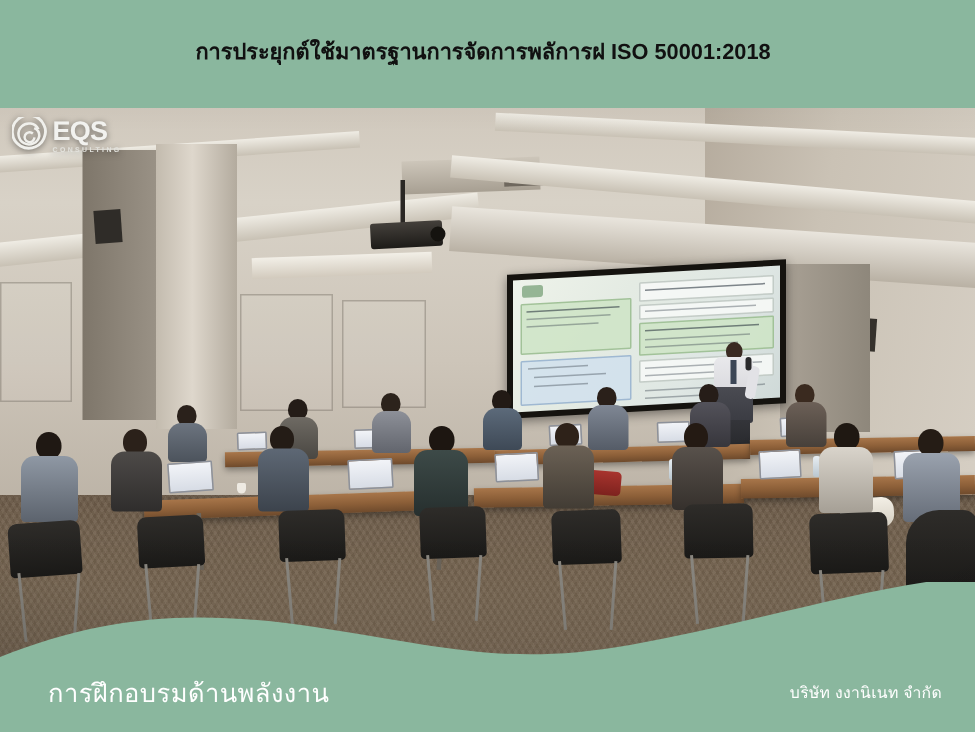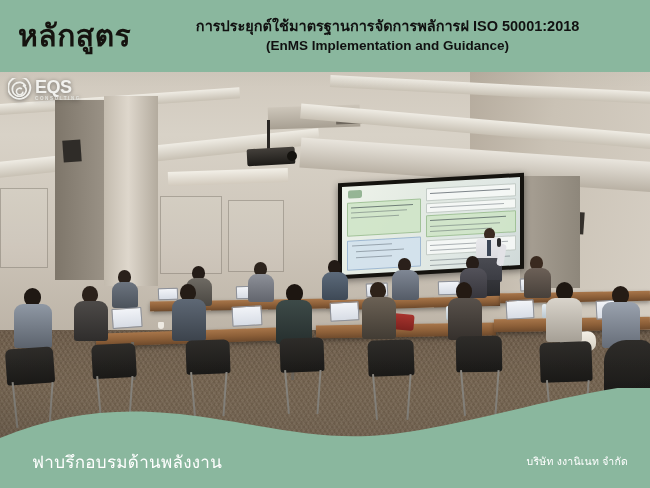--- a/index.html
+++ b/index.html
@@ -399,24 +399,22 @@
     <div class="chair" style="left:540px;top:342px;width:52px;height:40px;transform:rotate(-2deg);"></div>
     <div class="chair-leg" style="left:548px;top:380px;height:48px;transform:rotate(-5deg);"></div>
     <div class="chair-leg" style="left:586px;top:380px;height:48px;transform:rotate(4deg);"></div>
 
     <div class="chair" style="left:604px;top:340px;width:48px;height:56px;border-radius:22px 10px 4px 4px;"></div>
 
     <div class="photo-shade"></div>
   </div>
 
   <div class="header-band">
-    <div class="course-word">หลักสูตร</div>
     <div class="title-block">
       <div class="title-line1">การประยุกต์ใช้มาตรฐานการจัดการพลัการฝ ISO 50001:2018</div>
-      <div class="title-line2">(EnMS Implementation and Guidance)</div>
     </div>
   </div>
 
   <div class="logo">
     <span class="logo-mark">
       <svg viewBox="0 0 24 24" width="24" height="24" aria-hidden="true">
         <path d="M21.4 5.6A11 11 0 1 0 22 12a9 9 0 0 0-.6-6.4Z" fill="none" stroke="#f0f0ec" stroke-width="1.9"></path>
         <path d="M17.6 8.2a7 7 0 1 0 .6 4.4 5.6 5.6 0 0 0-3.4-5.2" fill="none" stroke="#f0f0ec" stroke-width="1.7"></path>
         <path d="M13.9 11a3.3 3.3 0 1 0 1.1 2.6" fill="none" stroke="#f0f0ec" stroke-width="1.6"></path>
       </svg>
@@ -426,17 +424,17 @@
       <span class="logo-sub" style="display:block;">CONSULTING</span>
     </span>
   </div>
 
   <div class="footer-wave">
     <svg viewBox="0 0 650 100" preserveAspectRatio="none" aria-hidden="true">
       <path d="M0,50 C 70,22 130,18 210,30 C 300,44 340,56 420,42 C 500,28 580,2 650,-4 L650,100 L0,100 Z" fill="#8ab79e"></path>
     </svg>
   </div>
   <div class="footer-text">
-    <span class="footer-left">ฟาบรึกอบรมด้านพลังงาน</span>
+    <span class="footer-left">การฝึกอบรมด้านพลังงาน</span>
     <span class="footer-right">บริษัท งงานิเนท จำกัด</span>
   </div>
 
 </div>
 
 </body></html>

